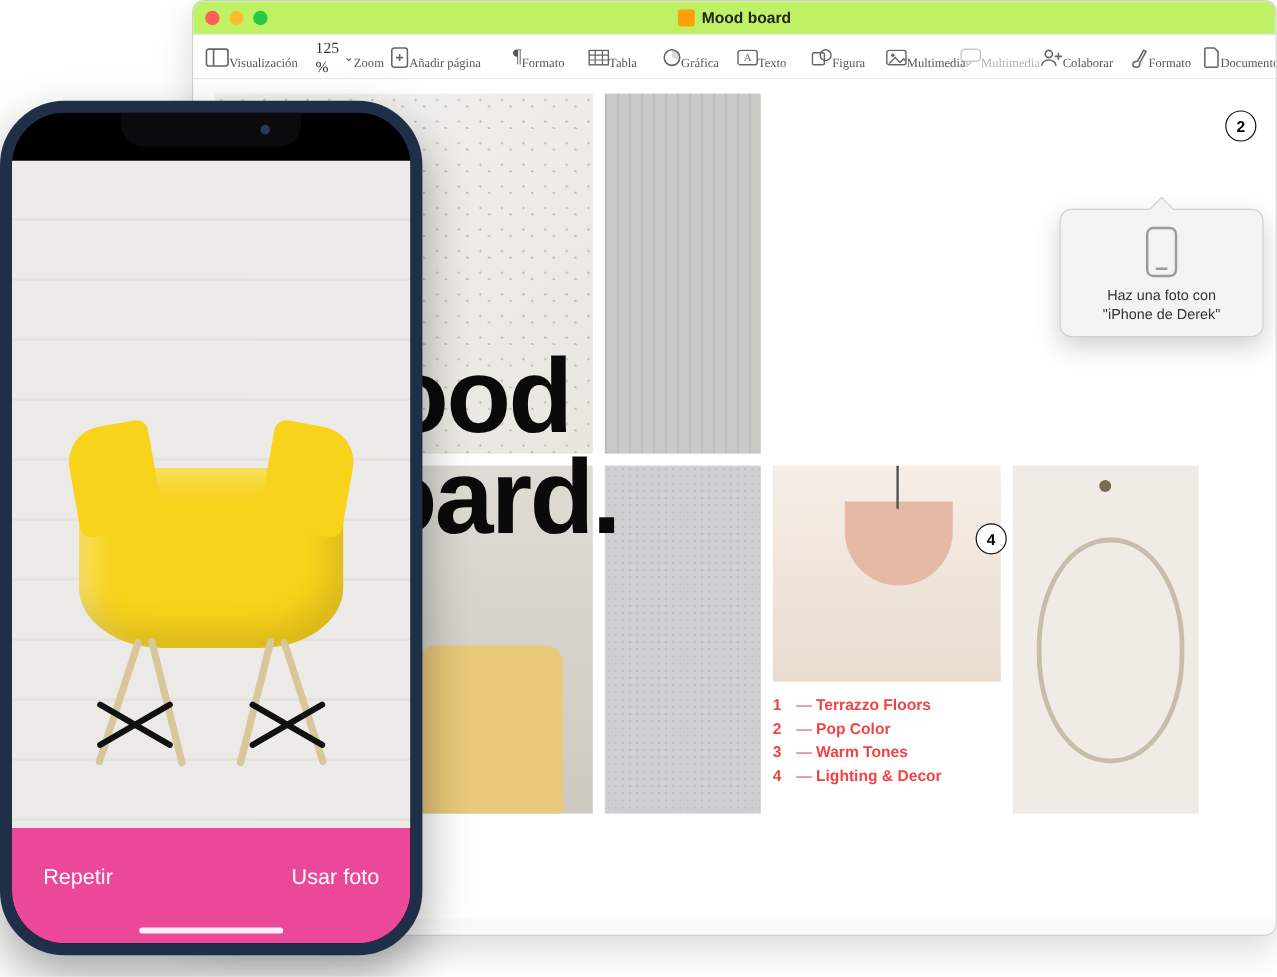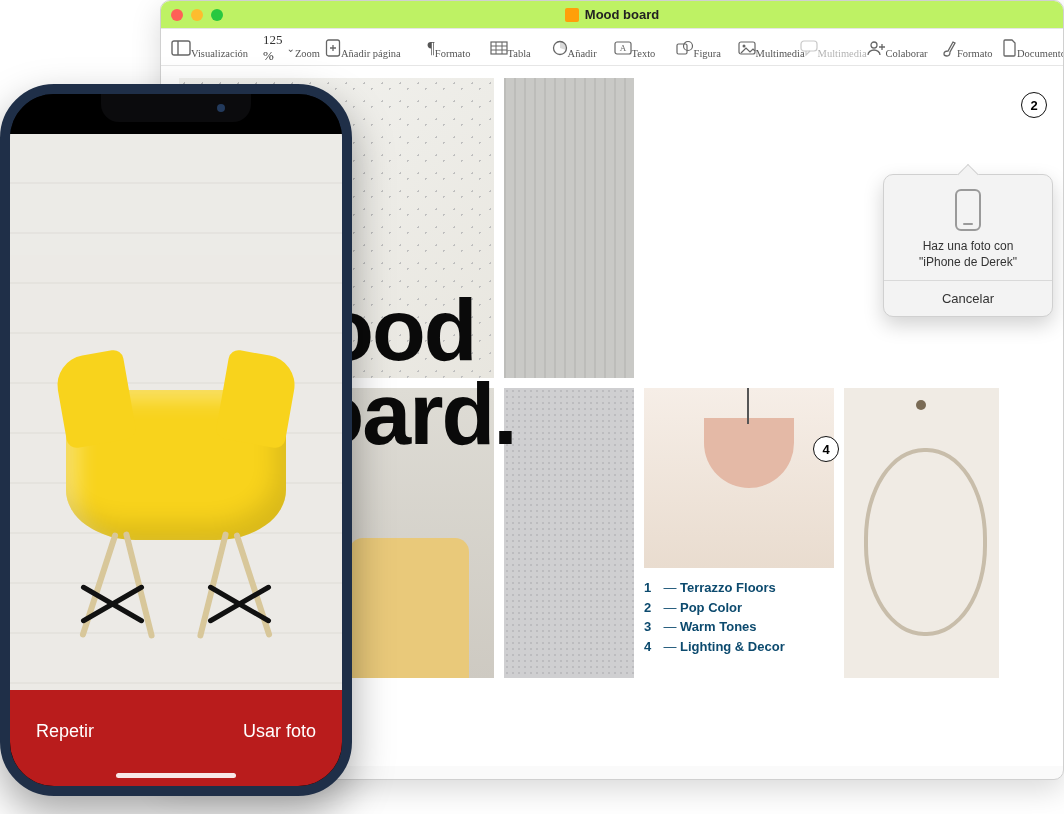--- a/index.html
+++ b/index.html
@@ -127,21 +127,21 @@
     color: #0a0a0a;
     z-index: 5;
     white-space: pre;
   }
 
   .legend {
     position: absolute;
     left: 465px; top: 500px;
     font-size: 13px;
     font-weight: 700;
-    color:#0c4a6e;
+    color:#ef4444;
     line-height: 1.5;
   }
   .legend div span.num { display:inline-block; width:16px; }
   .legend div span.dash { display:inline-block; width:20px; text-align:center; font-weight:400;}
 
   .marker {
     position: absolute;
     width: 26px; height: 26px;
     border: 1.5px solid #111;
     border-radius: 50%;
@@ -243,21 +243,21 @@
   .legs .l1{left:20px;top:0;height:110px;transform:rotate(18deg);}
   .legs .l2{left:60px;top:0;height:110px;transform:rotate(-14deg);}
   .legs .l3{right:60px;top:0;height:110px;transform:rotate(14deg);}
   .legs .l4{right:20px;top:0;height:110px;transform:rotate(-18deg);}
   .legs .x1{left:34px;top:38px;height:72px;width:5px;background:#111;transform:rotate(60deg);}
   .legs .x2{left:34px;top:38px;height:72px;width:5px;background:#111;transform:rotate(-60deg);}
   .legs .x3{right:34px;top:38px;height:72px;width:5px;background:#111;transform:rotate(60deg);}
   .legs .x4{right:34px;top:38px;height:72px;width:5px;background:#111;transform:rotate(-60deg);}
 
   .cam-actions{
-    height:96px;background:#b91c1c;position:relative;
+    height:96px;background:#ec4899;position:relative;
     display:flex;align-items:center;justify-content:space-between;
     padding:0 26px 14px;
     color:#fff;font-size:18px;
   }
   .home-ind{
     position:absolute;bottom:8px;left:50%;transform:translateX(-50%);
     width:120px;height:5px;background:#fff;border-radius:3px;opacity:.9;
   }
 </style>
 </head>
@@ -323,21 +323,21 @@
       </div>
       <span>Tabla</span>
     </div>
     <div class="tool">
       <div class="ticon">
         <svg width="16" height="16" viewBox="0 0 16 16">
             <circle cx="8" cy="8" r="6.5" fill="none" stroke="#666" stroke-width="1.3"></circle>
             <path d="M8 8 L8 1.5 A6.5 6.5 0 0 1 14 10 Z" fill="#666" opacity=".25"></path>
           </svg>
       </div>
-      <span>Añadir</span>
+      <span>Gráfica</span>
     </div>
     <div class="tool">
       <div class="ticon">
         <svg width="18" height="14" viewBox="0 0 18 14">
             <rect x="1" y="1" width="16" height="12" rx="2" fill="none" stroke="#666" stroke-width="1.2"></rect>
             <text x="9" y="10" text-anchor="middle" font-size="9" fill="#666">A</text>
           </svg>
       </div>
       <span>Texto</span>
     </div>
@@ -427,21 +427,20 @@
         <div><span class="num">3</span><span class="dash">—</span><span>Warm Tones</span></div>
         <div><span class="num">4</span><span class="dash">—</span><span>Lighting &amp; Decor</span></div>
       </div>
 
       <div class="popover">
         <div class="phone-glyph"></div>
         <div class="msg">
           <span>Haz una foto con</span><br>
           <span>"iPhone de Derek"</span>
         </div>
-        <div class="cancel">Cancelar</div>
       </div>
     </div>
   </div>
 </div>
 
 <div class="iphone">
   <div class="notch"></div>
   <div class="screen">
     <div class="preview">
       <div class="chair">

